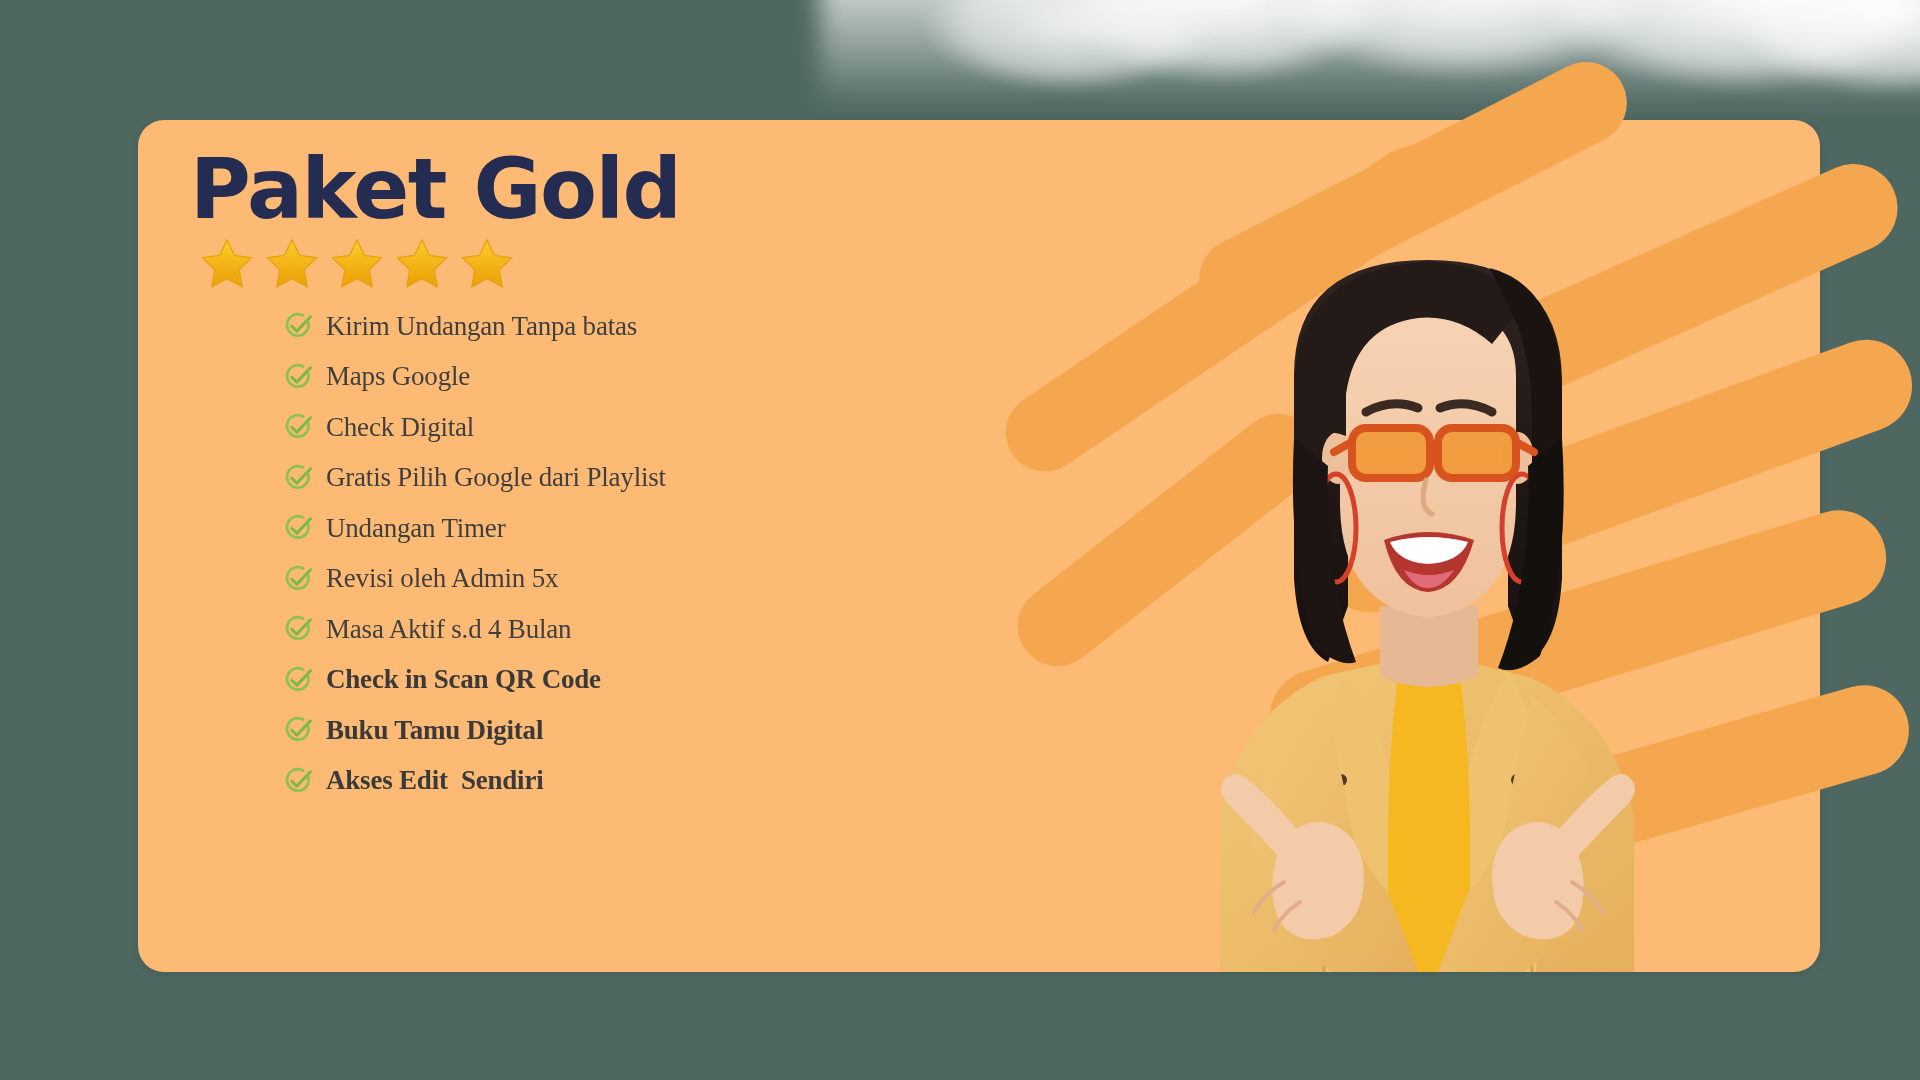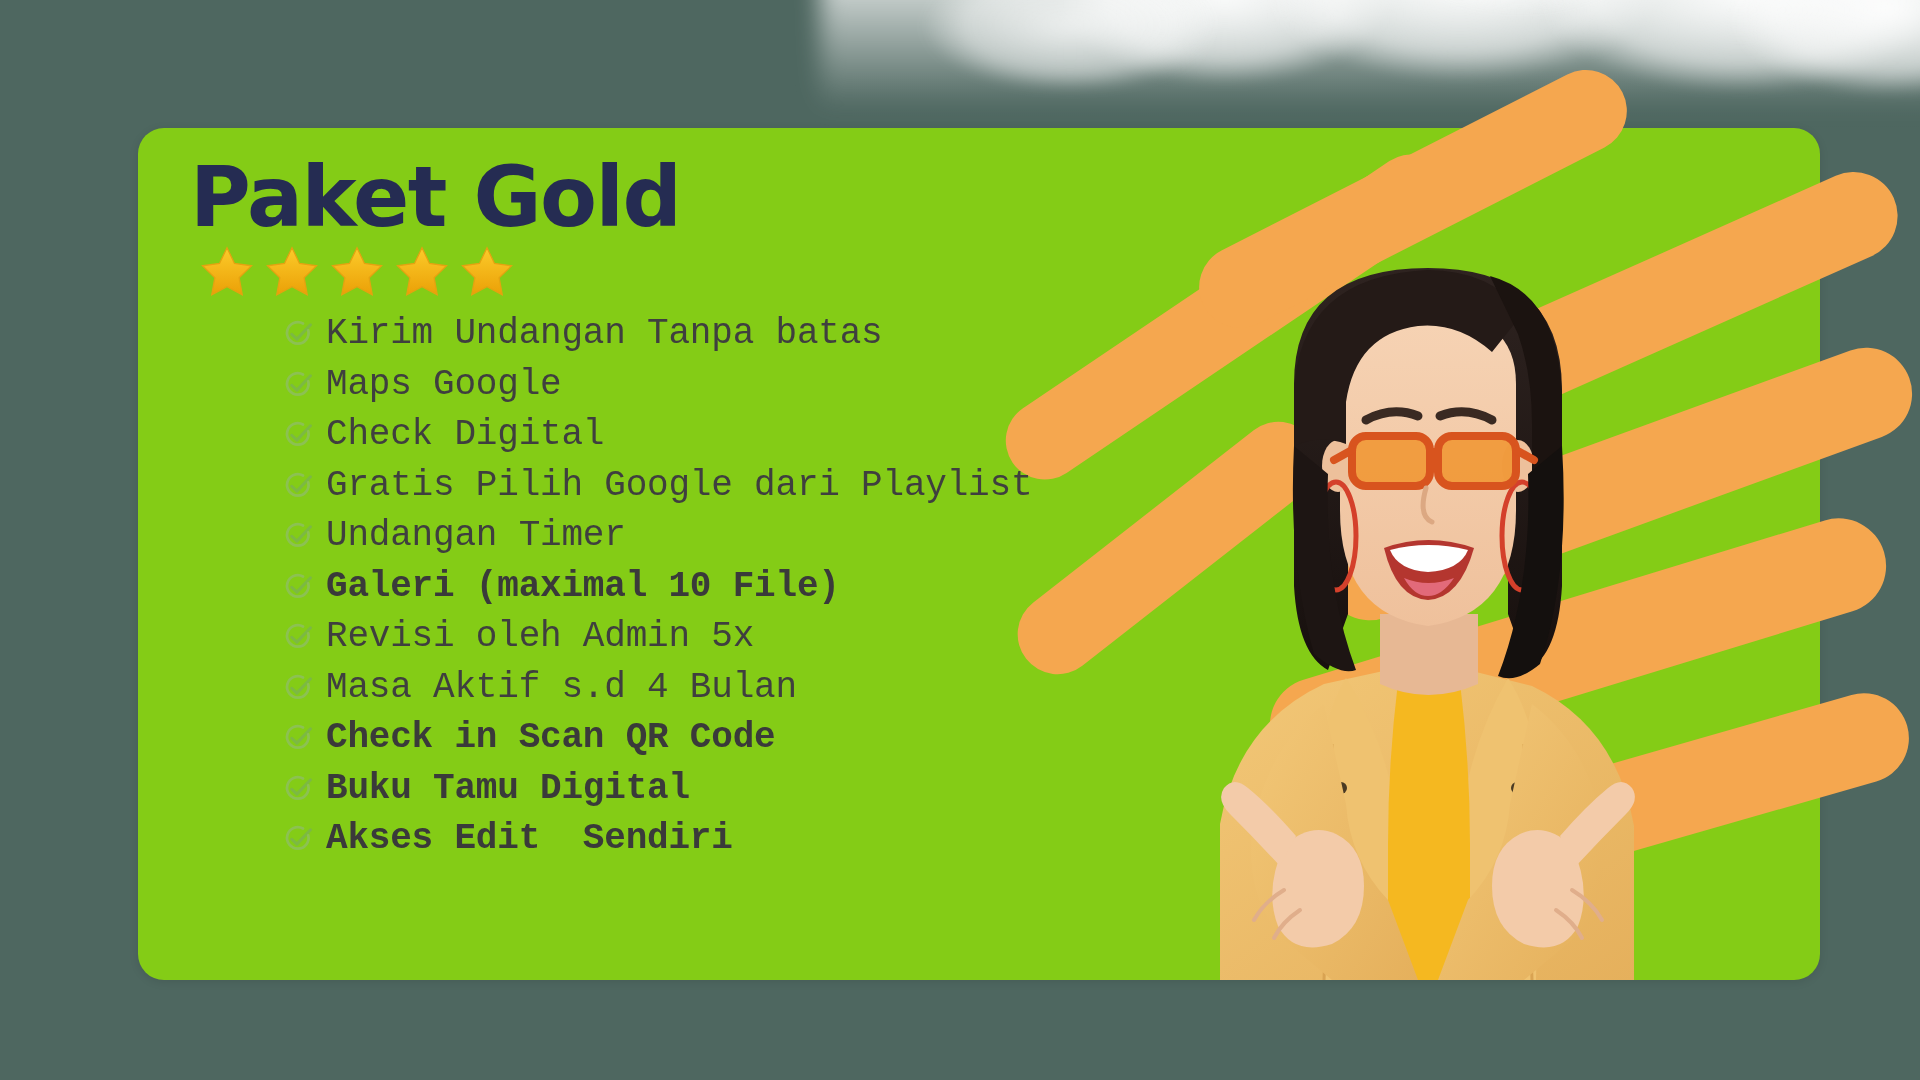--- a/index.html
+++ b/index.html
@@ -30,23 +30,23 @@
   .c6{ left:1330px; top:-200px; width:380px; height:240px; opacity:.8;}
   .cloud-band{
     position:absolute; left:820px; top:-40px; width:1140px; height:150px;
     background:linear-gradient(to bottom, rgba(255,255,255,.88), rgba(255,255,255,.0));
     filter:blur(12px);
   }
 
   
   .card{
     position:absolute;
-    left:138px; top:128px;
+    left:138px; top:120px;
     width:1682px; height:852px;
-    background:#84cc16;
+    background:#fdba74;
     border-radius:26px;
     overflow:visible;
     box-shadow:0 2px 10px rgba(0,0,0,.10);
   }
 
   
   .left-col{
     position:absolute;
     left:56px; top:10px;
     width:760px;
@@ -75,22 +75,22 @@
     list-style:none;
   }
   .feature{
     display:flex;
     align-items:center;
     gap:12px;
     height:50.5px;
   }
   .check-icon{ width:30px; height:30px; flex:0 0 30px; }
   .feature-label{
-    font-family:Liberation Mono, monospace;
-    font-size:36px;
+    font-family:Liberation Serif, serif;
+    font-size:27px;
     line-height:1;
     color:#3F3F3F;
     letter-spacing:-0.2px;
     white-space:pre;
   }
   .feature-label.bold{ font-weight:700; color:#3A3A3A; }
 
   
   .art{
     position:absolute;
@@ -287,27 +287,20 @@
             <path d="M21.2 4.6 L10.3 16.1 L6.2 12.2" fill="none" stroke="#7CB943" stroke-width="2.4" stroke-linecap="round" stroke-linejoin="round"></path>
             <path d="M19.4 9.1 A8.6 8.6 0 1 1 15.2 3.6" fill="none" stroke="#8CC152" stroke-width="2.2" stroke-linecap="round"></path>
           </svg>
           <span class="feature-label">Undangan Timer</span>
         </li>
         <li class="feature">
           <svg class="check-icon" viewBox="0 0 24 24">
             <path d="M21.2 4.6 L10.3 16.1 L6.2 12.2" fill="none" stroke="#7CB943" stroke-width="2.4" stroke-linecap="round" stroke-linejoin="round"></path>
             <path d="M19.4 9.1 A8.6 8.6 0 1 1 15.2 3.6" fill="none" stroke="#8CC152" stroke-width="2.2" stroke-linecap="round"></path>
           </svg>
-          <span class="feature-label bold">Galeri (maximal 10 File)</span>
-        </li>
-        <li class="feature">
-          <svg class="check-icon" viewBox="0 0 24 24">
-            <path d="M21.2 4.6 L10.3 16.1 L6.2 12.2" fill="none" stroke="#7CB943" stroke-width="2.4" stroke-linecap="round" stroke-linejoin="round"></path>
-            <path d="M19.4 9.1 A8.6 8.6 0 1 1 15.2 3.6" fill="none" stroke="#8CC152" stroke-width="2.2" stroke-linecap="round"></path>
-          </svg>
           <span class="feature-label">Revisi oleh Admin 5x</span>
         </li>
         <li class="feature">
           <svg class="check-icon" viewBox="0 0 24 24">
             <path d="M21.2 4.6 L10.3 16.1 L6.2 12.2" fill="none" stroke="#7CB943" stroke-width="2.4" stroke-linecap="round" stroke-linejoin="round"></path>
             <path d="M19.4 9.1 A8.6 8.6 0 1 1 15.2 3.6" fill="none" stroke="#8CC152" stroke-width="2.2" stroke-linecap="round"></path>
           </svg>
           <span class="feature-label">Masa Aktif s.d 4 Bulan</span>
         </li>
         <li class="feature">

